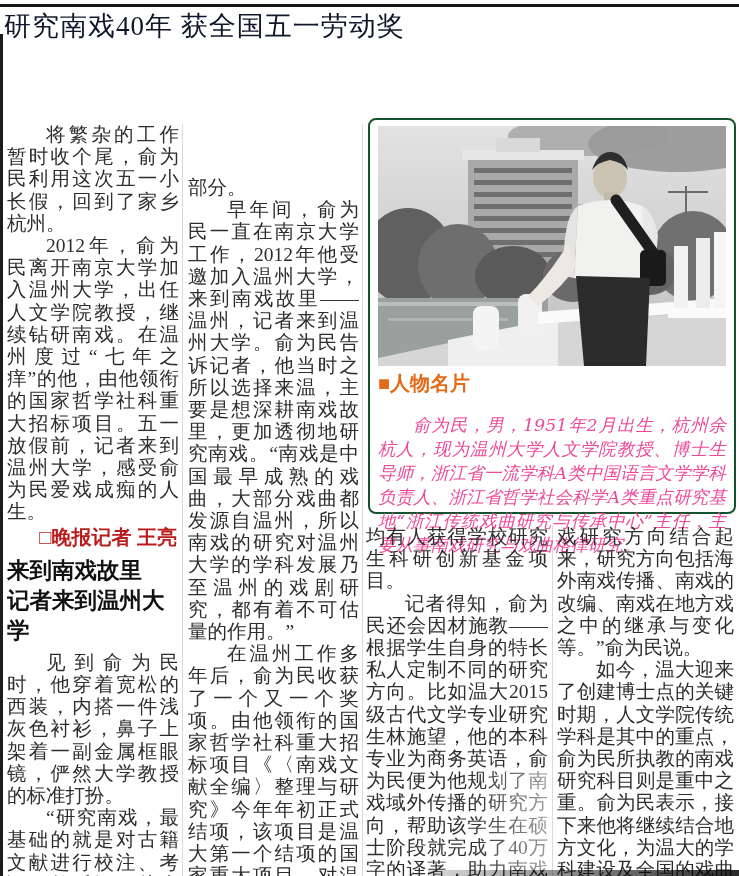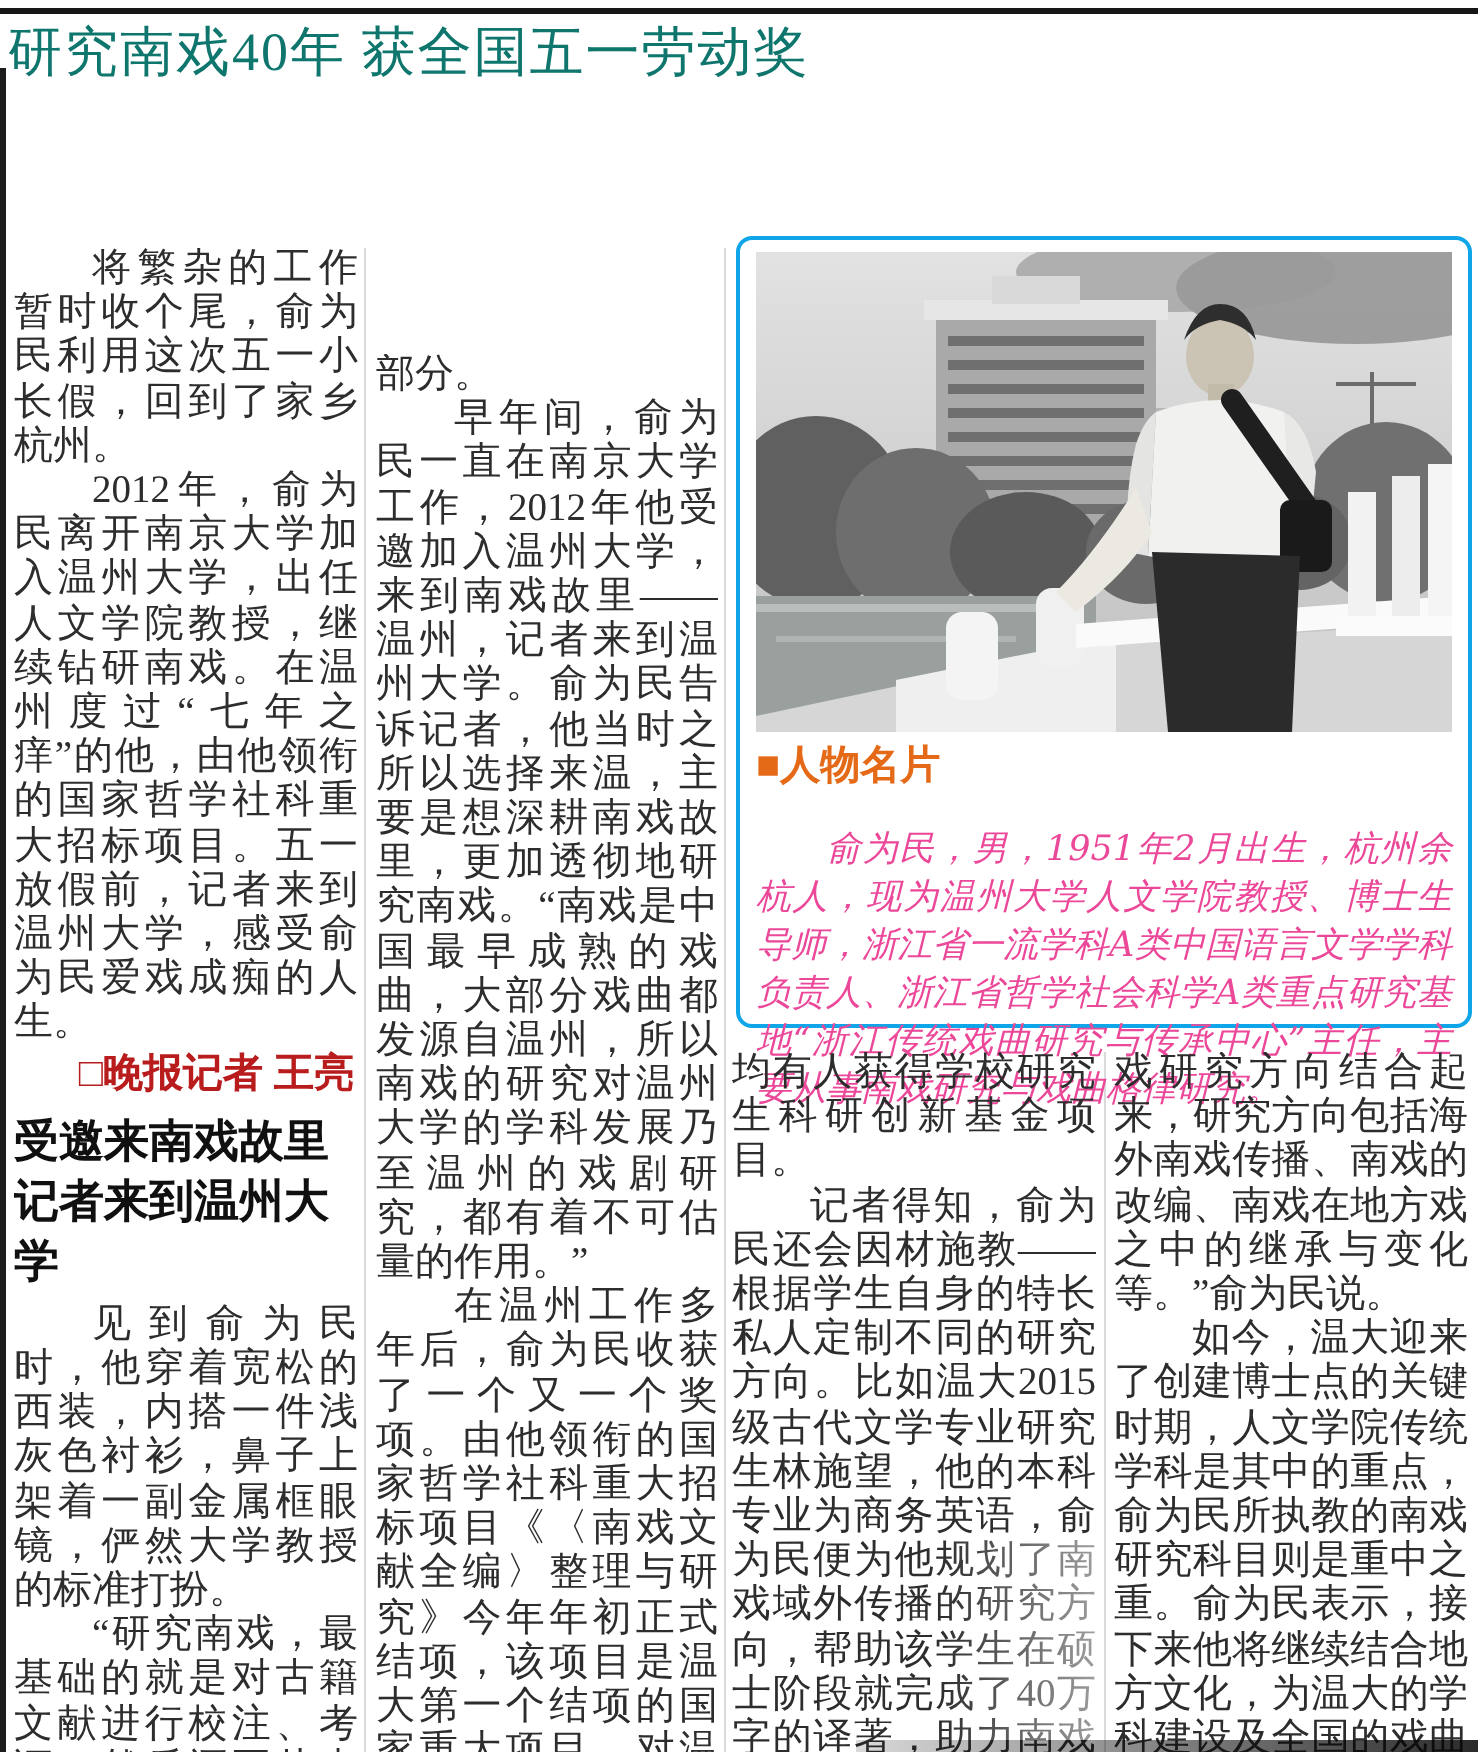--- a/index.html
+++ b/index.html
@@ -3,41 +3,41 @@
 <meta charset="utf-8">
 <style>
   html,body{margin:0;padding:0;background:#ffffff;}
   #page{position:relative;width:739px;height:876px;background:#ffffff;overflow:hidden;
         font-family:"Liberation Serif","DejaVu Serif",serif;color:#262626;}
 
   .top-rule{position:absolute;left:0;top:4px;width:739px;height:3px;background:#161616;}
   .left-rule{position:absolute;left:0;top:34px;width:3px;height:842px;background:#1c1c1c;}
 
   .kicker{position:absolute;left:4px;top:8px;width:730px;font-size:27px;letter-spacing:1px;
-          color:#0f766e;font-family:"Liberation Serif","DejaVu Serif",serif;white-space:nowrap;}
+          color:#0f172a;font-family:"Liberation Serif","DejaVu Serif",serif;white-space:nowrap;}
   .headline{position:absolute;left:0px;top:38px;width:739px;font-size:57px;line-height:66px;
             font-weight:900;color:#070707;letter-spacing:-2px;white-space:nowrap;
             font-family:"Liberation Sans","DejaVu Sans",sans-serif;
             -webkit-text-stroke:1.5px #070707;}
 
   .col{position:absolute;overflow:hidden;font-size:19.5px;line-height:22.2px;
        text-align:justify;text-justify:inter-ideograph;color:#2d2d2d;}
   .col p{margin:0;text-indent:2em;}
   .col p.cont{text-indent:0;}
   .byline{margin:2px 0 4px 0;text-indent:0;text-align:right;font-weight:bold;
           font-family:"Liberation Sans","DejaVu Sans",sans-serif;font-size:20px;color:#b91c1c;
           padding-right:2px;}
   .subhead{margin:8px 0 6px 0;font-family:"Liberation Sans","DejaVu Sans",sans-serif;
            font-weight:bold;font-size:22.5px;line-height:30px;color:#101010;text-align:left;}
 
   .colrule{position:absolute;width:1px;background:#dadada;}
 
   
   .photo-card{position:absolute;left:368px;top:118px;width:368px;height:396px;
-              box-sizing:border-box;border:2px solid #0ea5e9;border-radius:8px;
+              box-sizing:border-box;border:2px solid #14532d;border-radius:8px;
               background:#ffffff;padding:6px 8px;}
   .photo-frame{width:348px;height:240px;overflow:hidden;background:#cfcfcf;}
   .card-title{margin-top:5px;font-family:"Liberation Sans","DejaVu Sans",sans-serif;
               font-weight:bold;font-size:20px;line-height:24px;}
   .card-body{margin-top:18px;font-style:italic;font-size:17.5px;line-height:24px;
              text-align:justify;text-indent:2em;color:#ec4899;
              font-family:"DejaVu Serif","Liberation Serif",serif;}
 
   .bottom-smear{position:absolute;left:428px;top:870px;width:311px;height:6px;
                 background:linear-gradient(90deg,rgba(10,10,10,.15),rgba(5,5,5,.85));}
@@ -57,21 +57,21 @@
 
   <div class="colrule" style="left:182px;top:124px;height:752px;"></div>
   <div class="colrule" style="left:362px;top:124px;height:752px;"></div>
   <div class="colrule" style="left:552px;top:526px;height:350px;"></div>
 
   <div class="col" style="left:7px;top:124px;width:172px;height:752px;">
     <p>将繁杂的工作暂时收个尾，俞为民利用这次五一小长假，回到了家乡杭州。</p>
     <p>2012年，俞为民离开南京大学加入温州大学，出任人文学院教授，继续钻研南戏。在温州度过“七年之痒”的他，由他领衔的国家哲学社科重大招标项目。五一放假前，记者来到温州大学，感受俞为民爱戏成痴的人生。</p>
     <div class="byline">□晚报记者 王亮</div>
     <div class="subhead">
-      <div>受邀来南戏故里</div>
+      <div>来到南戏故里</div>
       <div>记者来到温州大学</div>
     </div>
     <p>见到俞为民时，他穿着宽松的西装，内搭一件浅灰色衬衫，鼻子上架着一副金属框眼镜，俨然大学教授的标准打扮。</p>
     <p>“研究南戏，最基础的就是对古籍文献进行校注、考证，然后还要从南戏的曲律、思想内容、艺术形式、剧本创作等方面入手，做一些研究。第三个阶段，就是对南戏进行宏观的总结，形成总论性的研究，比如南戏发展史、南戏通论等。”俞为民说，他从大学时代开始接触南戏，研究生时专注南戏研究，与南戏打交道已经超过40年，南戏成了他人生中不可或缺的一</p>
   </div>
 
   <div class="col" style="left:188px;top:136px;width:171px;height:752px;margin-top:41px;">
     <p class="cont">部分。</p>
     <p>早年间，俞为民一直在南京大学工作，2012年他受邀加入温州大学，来到南戏故里——温州，记者来到温州大学。俞为民告诉记者，他当时之所以选择来温，主要是想深耕南戏故里，更加透彻地研究南戏。“南戏是中国最早成熟的戏曲，大部分戏曲都发源自温州，所以南戏的研究对温州大学的学科发展乃至温州的戏剧研究，都有着不可估量的作用。”</p>
     <p>在温州工作多年后，俞为民收获了一个又一个奖项。由他领衔的国家哲学社科重大招标项目《〈南戏文献全编〉整理与研究》今年年初正式结项，该项目是温大第一个结项的国家重大项目，对温大人文社科领域的科研工作具有重大意义。</p>

